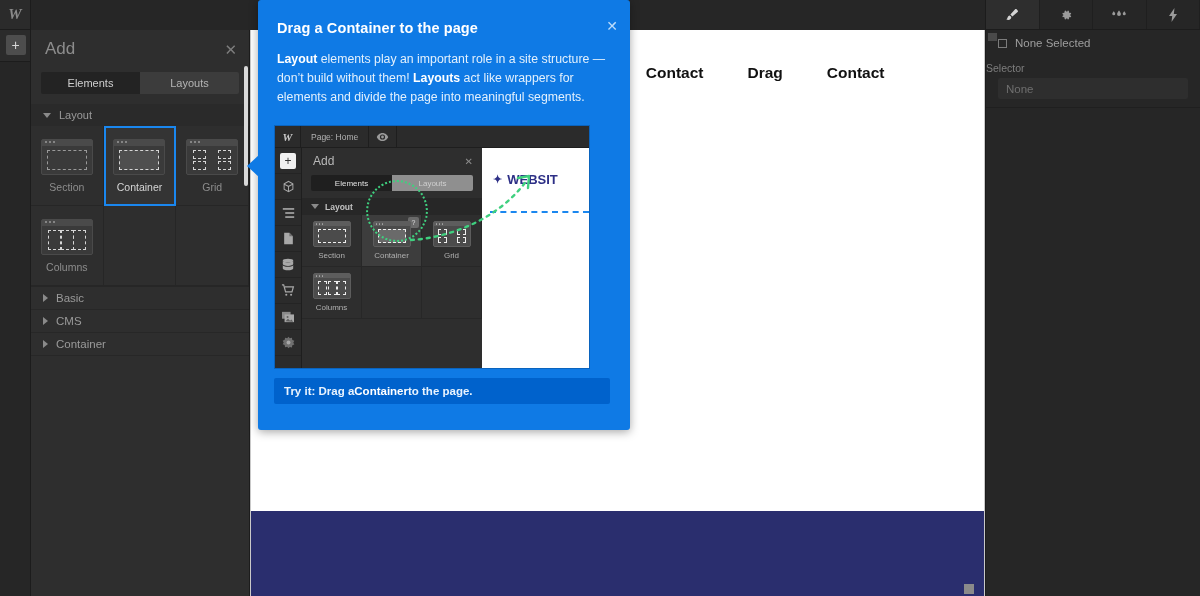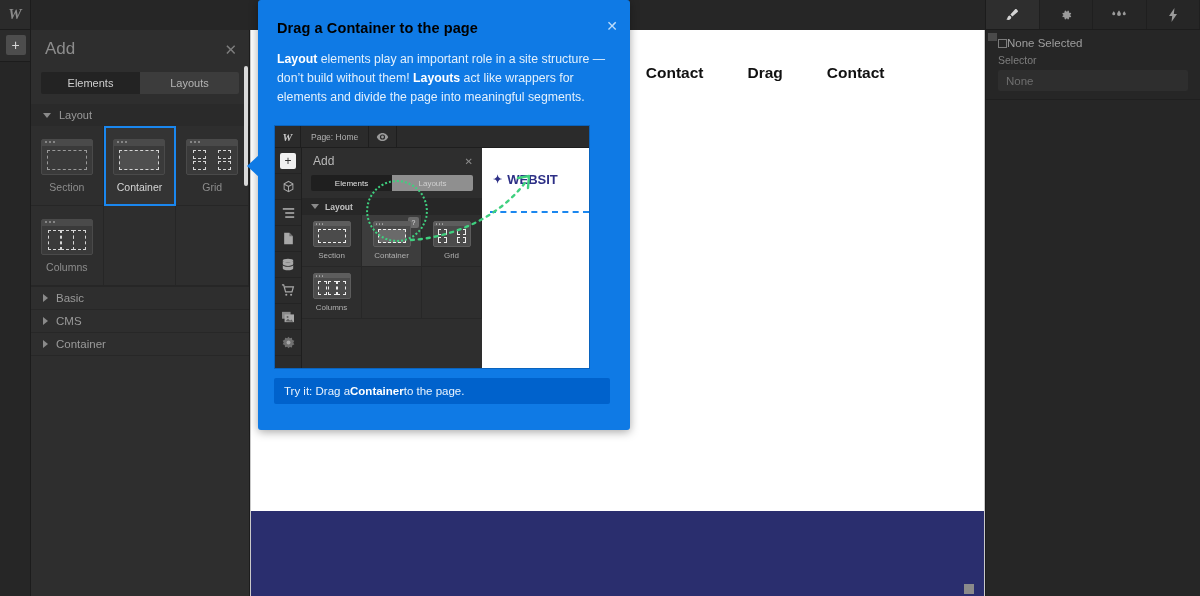--- a/index.html
+++ b/index.html
@@ -123,26 +123,26 @@
     position: absolute; right: 0; top: 0; width: 215px; height: 596px;
     background: #262626; border-left: 1px solid #1c1c1c;
   }
   .rp-tabs { display: flex; height: 30px; border-bottom: 1px solid #1c1c1c; }
   .rp-tab {
     flex: 1; display: flex; align-items: center; justify-content: center; color: #9a9a9a;
     border-right: 1px solid #1f1f1f;
   }
   .rp-tab.active { background: #2e2e2e; color: #d4d4d4; }
   .rp-sel-row {
-    height: 22px; display: flex; align-items: center; padding-left: 12px;
+    height: 22px; display: flex; align-items: center; gap: 8px; padding-left: 12px;
     margin-top: 2px;
   }
   .rp-check { width: 9px; height: 9px; border: 1px solid #7c7c7c; }
   .rp-sel-label { font-size: 11.5px; color: #9e9e9e; }
-  .rp-selector-label { font-size: 10.5px; color: #7e7e7e; padding-left: 12px; }
+  .rp-selector-label { font-size: 10.5px; color: #7e7e7e; margin-top: 8px; }
   .rp-input {
     margin: 4px 12px 0 12px; height: 21px; background: #2e2e2e;
     display: flex; align-items: center; padding-left: 8px;
     font-size: 11.5px; color: #6f6f6f; border-radius: 2px;
   }
   .rp-divider { margin-top: 8px; height:1px; background:#1f1f1f; }
   .rp-empty {
     margin: 48px 12px 0 12px; background: #2b2b2b; border-radius: 3px;
     height: 120px; display: flex; flex-direction: column; align-items: center;
     justify-content: center; gap: 14px; padding: 0 10px;
@@ -156,34 +156,34 @@
     position: absolute; left: 258px; top: 0; width: 372px; height: 430px;
     background: #0f7ae5; border-radius: 3px; box-shadow: 0 2px 10px rgba(0,0,0,.35);
   }
   .tip-arrow {
     position: absolute; left: -11px; top: 155px; width: 0; height: 0;
     border-top: 11px solid transparent; border-bottom: 11px solid transparent;
     border-right: 12px solid #0f7ae5;
   }
   .tip-close { position: absolute; right: 12px; top: 19px; color: #bcdcfb; font-size: 14px; line-height: 1; }
   .tip-title {
-    padding: 20px 40px 0 19px; font-size: 14.5px; font-weight: bold; color: #000000; letter-spacing: .1px;
+    padding: 20px 40px 0 19px; font-size: 14.5px; font-weight: bold; color: #ffffff; letter-spacing: .1px;
   }
   .tip-body {
     padding: 14px 22px 0 19px; font-size: 12.3px; color: #e2f0fd; line-height: 1.53;
   }
   .tip-body b { color: #fff; }
   .tip-shot {
     position: absolute; left: 16px; top: 125px; width: 316px; height: 244px;
     background: #2e2e2e; overflow: hidden; border: 1px solid #0a63bd;
   }
   .tip-try {
     position: absolute; left: 16px; right: 20px; bottom: 26px; height: 26px;
     background: #0062cc; border-radius: 2px; display: flex; align-items: center;
-    padding-left: 10px; font-size: 11.5px; color: #e8f3fe;
+    padding-left: 10px; font-size: 11.5px; color: #e8f3fe; font-weight: bold;
   }
   .tip-try b { color: #fff; }
 
   
   .ms { position: relative; width: 100%; height: 100%; background: #2e2e2e; }
   .ms-top {
     height: 22px; background: #2b2b2b; display: flex; align-items: center;
     border-bottom: 1px solid #1e1e1e;
   }
   .ms-logo {

